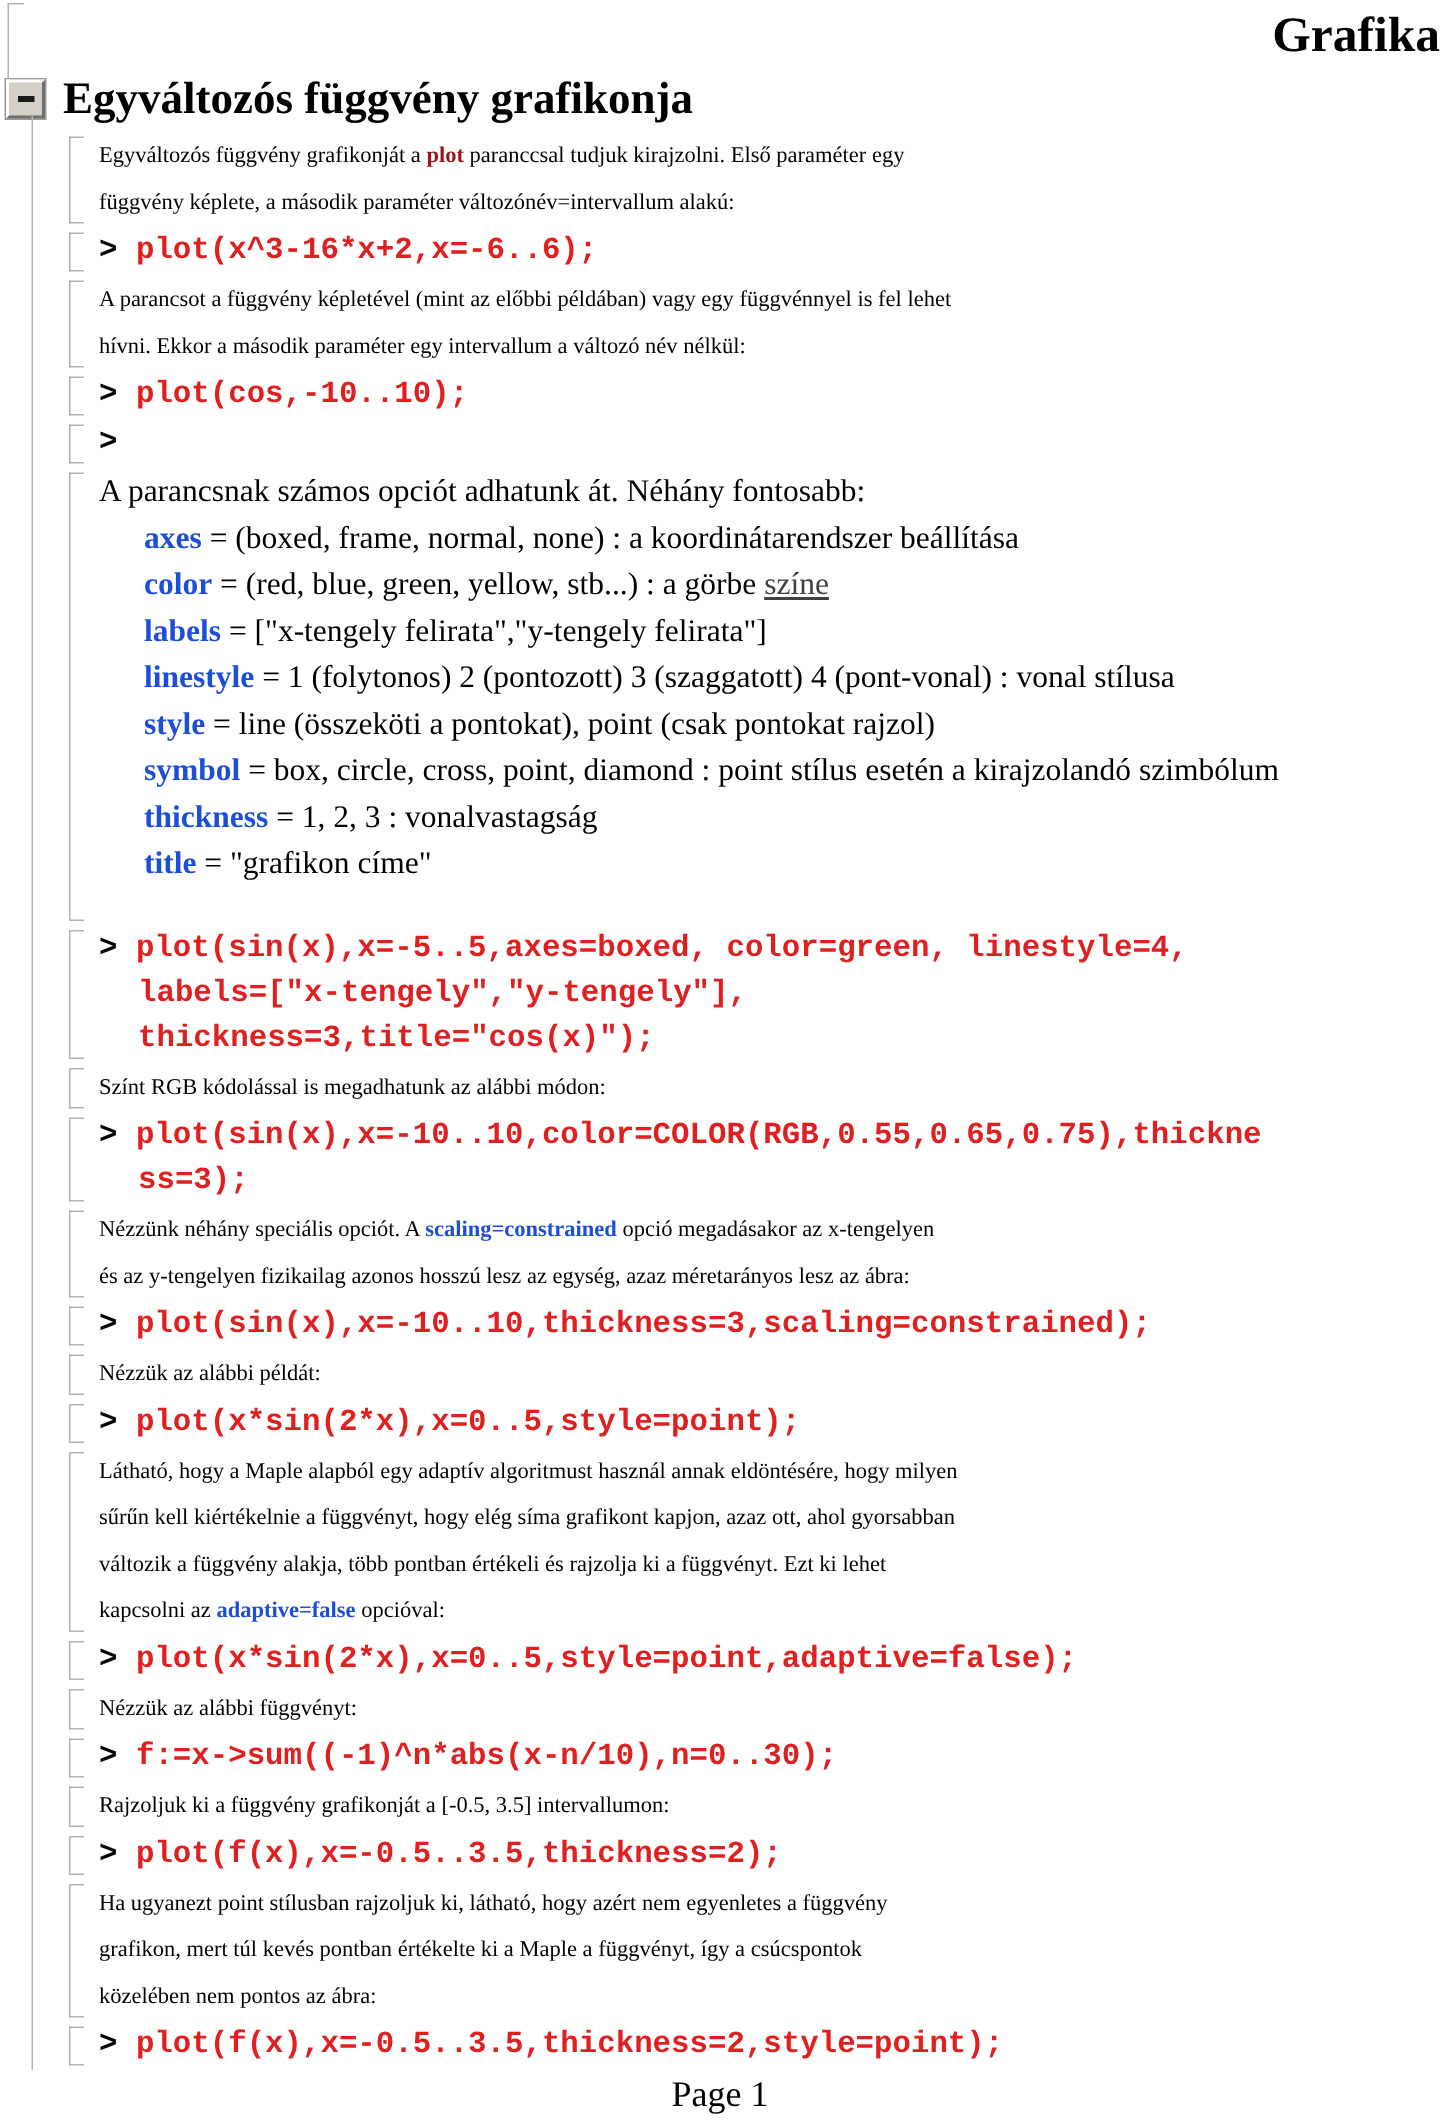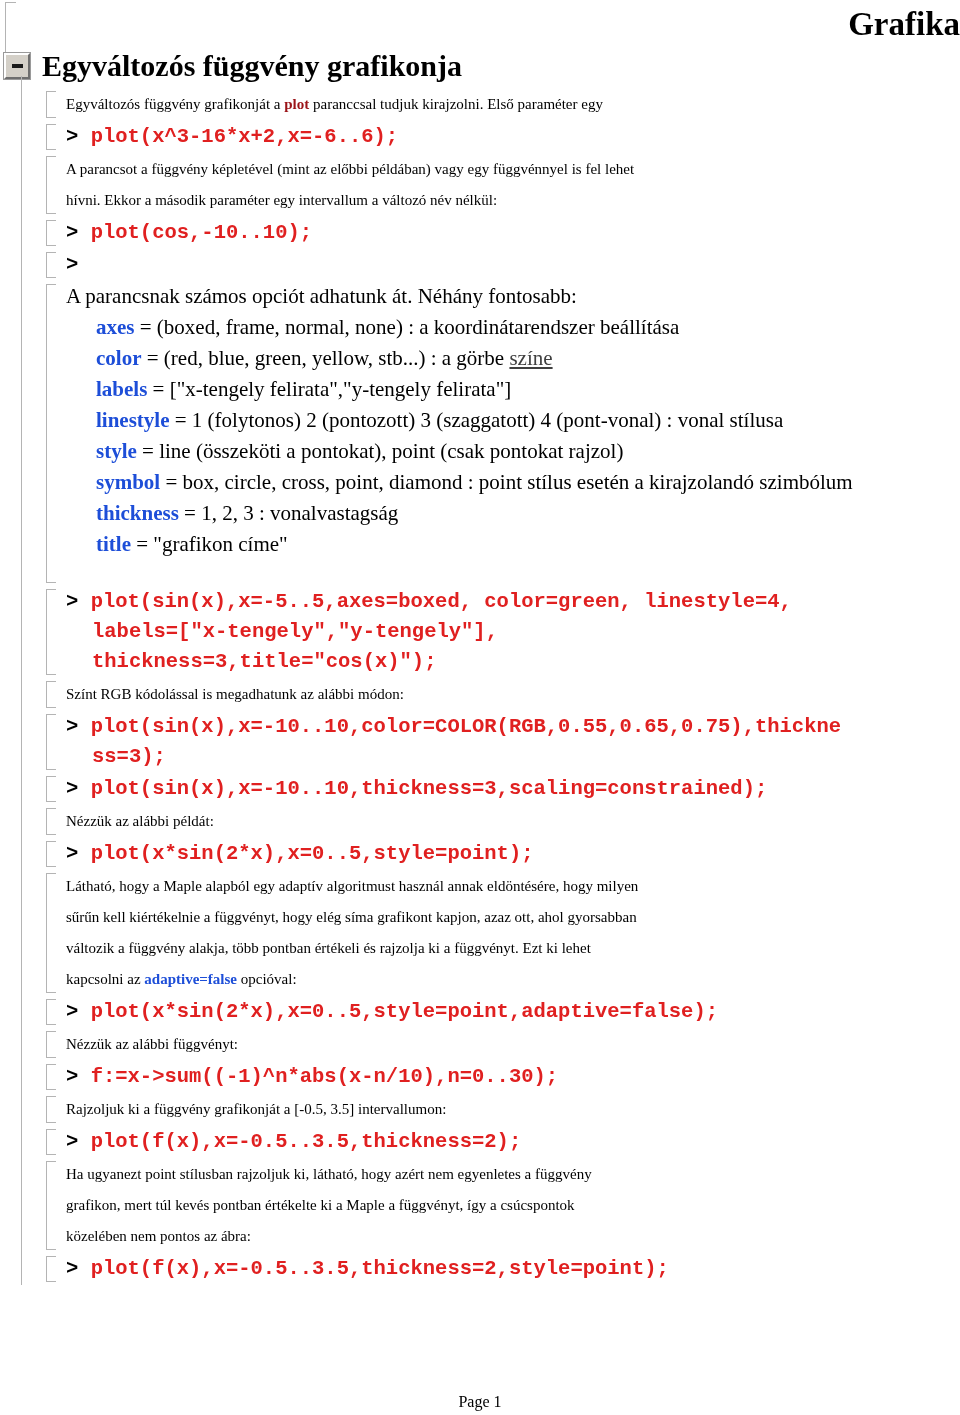--- a/index.html
+++ b/index.html
@@ -165,21 +165,21 @@
   .gap { height: 26px; }
 
   
   .footer {
     position: absolute;
     left: 0;
     right: 0;
     bottom: 4px;
     text-align: center;
     font-family: "Liberation Serif", serif;
-    font-size: 16px;
+    font-size: 24px;
     margin-top: 43px;
   }
 </style>
 </head>
 <body>
 
 <div class="title-bracket"></div>
 
 <div class="doc-title">Grafika</div>
 
@@ -190,20 +190,21 @@
       <span class="minus"></span>
     </div>
     <div class="section-title">Egyváltozós függvény grafikonja</div>
   </div>
 
   <div class="section-body">
     <div class="spine"></div>
     <div id="blocks-root">
         <div class="block tx">
           <p><span>Egyváltozós függvény grafikonját a </span><span class="kw-darkred">plot</span><span> paranccsal tudjuk kirajzolni.  Első paraméter egy</span></p>
+          <p><span>függvény képlete, a második paraméter változónév=intervallum alakú:</span></p>
         </div>
         <div class="block code"><div><span class="prompt">&gt;</span><span> </span><span>plot(x^3-16*x+2,x=-6..6);</span></div></div>
         <div class="block tx">
           <p><span>A parancsot a függvény képletével (mint az előbbi példában) vagy egy függvénnyel is fel lehet</span></p>
           <p><span>hívni. Ekkor a második paraméter egy intervallum a változó név nélkül:</span></p>
         </div>
         <div class="block code"><div><span class="prompt">&gt;</span><span> </span><span>plot(cos,-10..10);</span></div></div>
         <div class="block code"><div><span class="prompt">&gt;</span><span> </span><span></span></div></div>
         <div class="block opts">
           <div>A parancsnak számos opciót adhatunk át. Néhány fontosabb:</div>
@@ -215,20 +216,24 @@
           <div class="row"><span class="kw-magenta">symbol</span><span> = box, circle, cross, point, diamond : point stílus esetén a kirajzolandó szimbólum</span></div>
           <div class="row"><span class="kw-magenta">thickness</span><span> = 1, 2, 3   : vonalvastagság</span></div>
           <div class="row"><span class="kw-magenta">title</span><span> = "grafikon címe"</span></div>
           <div class="gap"></div>
         </div>
         <div class="block code"><div><span class="prompt">&gt;</span><span> </span><span>plot(sin(x),x=-5..5,axes=boxed, color=green, linestyle=4,</span></div><div class="cont"><span>labels=["x-tengely","y-tengely"],</span></div><div class="cont"><span>thickness=3,title="cos(x)");</span></div></div>
         <div class="block tx">
           <p><span>Színt RGB kódolással is megadhatunk az alábbi módon:</span></p>
         </div>
         <div class="block code"><div><span class="prompt">&gt;</span><span> </span><span>plot(sin(x),x=-10..10,color=COLOR(RGB,0.55,0.65,0.75),thickne</span></div><div class="cont"><span>ss=3);</span></div></div>
+        <div class="block tx">
+          <p><span>Nézzünk néhány speciális opciót.  A </span><span class="kw-magenta">scaling=constrained</span><span> opció megadásakor az x-tengelyen</span></p>
+          <p><span>és az y-tengelyen fizikailag azonos hosszú lesz az egység, azaz méretarányos lesz az ábra:</span></p>
+        </div>
         <div class="block code"><div><span class="prompt">&gt;</span><span> </span><span>plot(sin(x),x=-10..10,thickness=3,scaling=constrained);</span></div></div>
         <div class="block tx">
           <p><span>Nézzük az alábbi példát:</span></p>
         </div>
         <div class="block code"><div><span class="prompt">&gt;</span><span> </span><span>plot(x*sin(2*x),x=0..5,style=point);</span></div></div>
         <div class="block tx">
           <p><span>Látható, hogy a Maple alapból egy adaptív algoritmust használ annak eldöntésére, hogy milyen</span></p>
           <p><span>sűrűn kell kiértékelnie a függvényt, hogy elég síma grafikont kapjon, azaz ott, ahol gyorsabban</span></p>
           <p><span>változik a függvény alakja, több pontban értékeli és rajzolja ki a függvényt. Ezt ki lehet</span></p>
           <p><span>kapcsolni az </span><span class="kw-magenta">adaptive=false</span><span> opcióval:</span></p>

